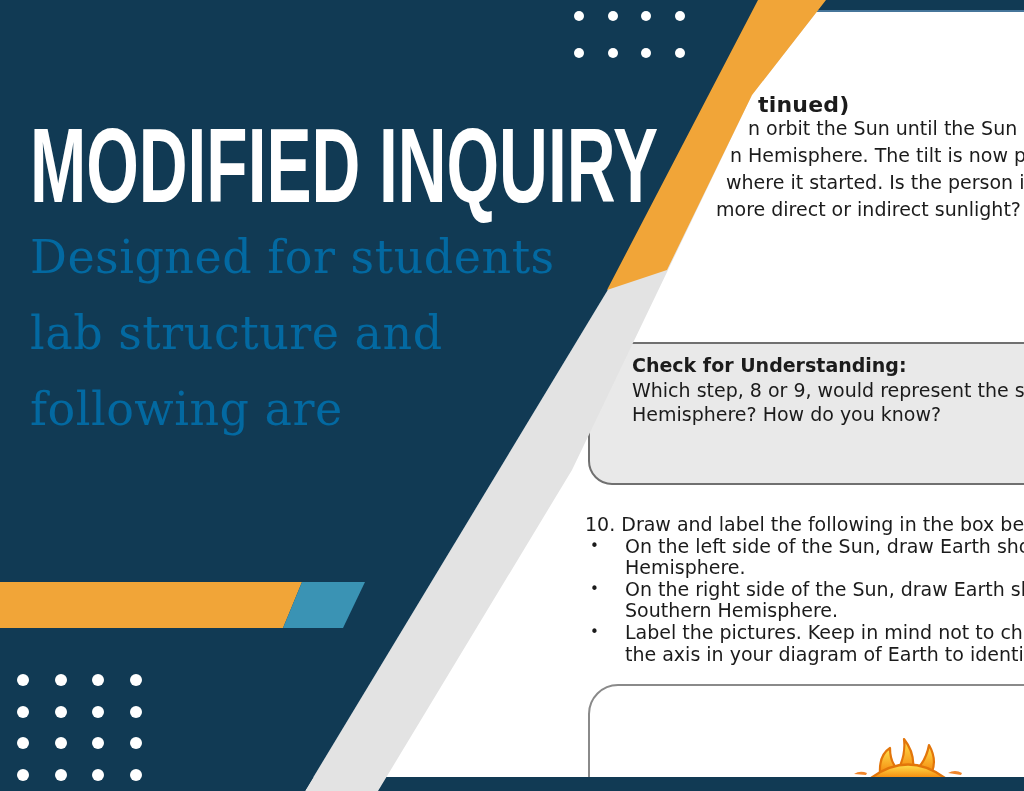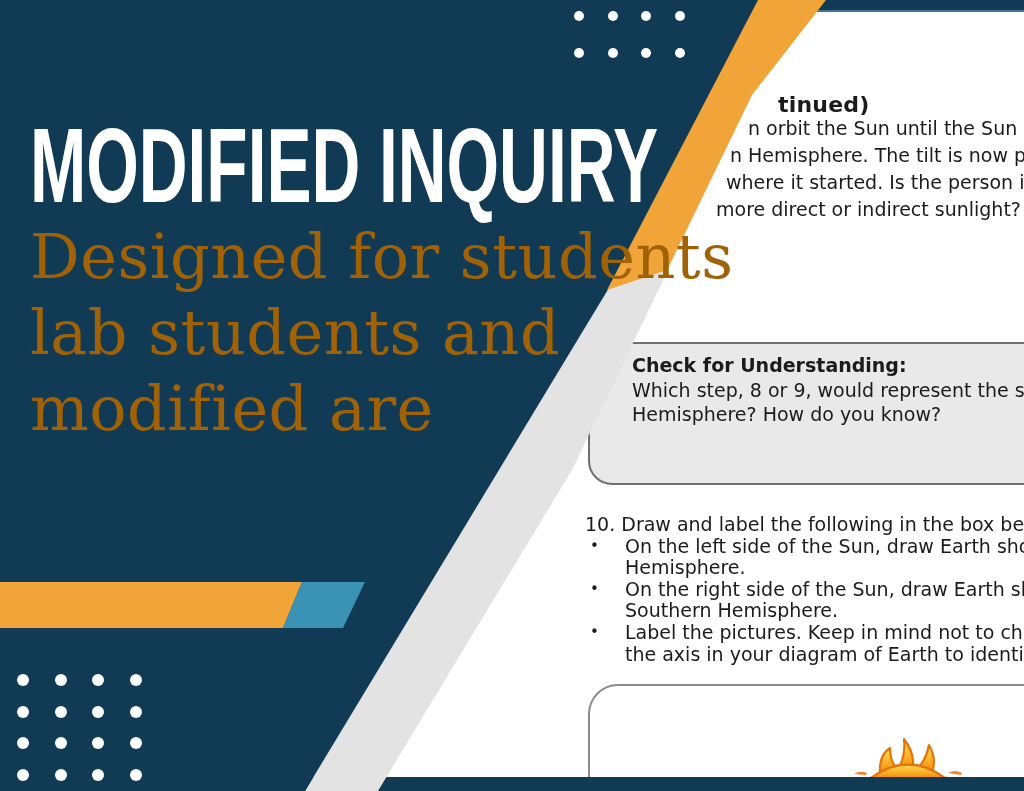--- a/index.html
+++ b/index.html
@@ -12,21 +12,21 @@
     position:relative; width:1024px; height:791px; overflow:hidden;
     background:var(--c-white);
     font-family:"DejaVu Sans", sans-serif;
   }
   .stage *{box-sizing:border-box;}
 
   
   .worksheet{position:absolute; inset:0; z-index:1; color:var(--c-ink);}
   .ws-heading{
     position:absolute; left:758px; top:92px;
-    font-size:22px; font-weight:bold; letter-spacing:.2px; white-space:nowrap;margin-left:20px;
+    font-size:22px; font-weight:bold; letter-spacing:.2px; white-space:nowrap;
   }
   .intro-line{position:absolute; font-size:19px; white-space:nowrap;}
   .intro-line:nth-of-type(1){left:748px; top:117px;}
   .intro-line:nth-of-type(2){left:730px; top:144px;}
   .intro-line:nth-of-type(3){left:726px; top:171px;}
   .intro-line:nth-of-type(4){left:716px; top:198px;}
 
   .answer-line{position:absolute; left:683px; width:380px; height:0;
     border-top:2px solid #2e2e2e;}
   .answer-line:nth-of-type(5){top:232px;}
@@ -63,22 +63,22 @@
     clip-path:polygon(783px 0,826px 0,752px 95px,668px 270px,572px 470px,378px 791px,305px 791px);}
   .navy-shape{position:absolute; inset:0; background:var(--c-navy); z-index:3;
     clip-path:polygon(0 0,783px 0,305px 791px,0 791px);}
   .orange-stripe{position:absolute; inset:0; background:var(--c-orange); z-index:5;
     clip-path:polygon(758px 0,826px 0,752px 95px,667px 270px,607px 290px);}
 
   
   .left-panel{position:absolute; inset:0; z-index:6; pointer-events:none;text-decoration:underline;}
   .headline-svg{position:absolute; left:28px; top:118px;}
   .desc{position:absolute; left:30px; top:219px;
-    font-family:"DejaVu Serif", serif; font-size:62px; line-height:76px;
-    color:#a16207; letter-spacing:.5px;}
+    font-family:"DejaVu Serif", serif; font-size:46px; line-height:76px;
+    color:#0369a1; letter-spacing:.5px;}
   .desc div{white-space:nowrap;}
 
   .bottom-band{position:absolute; left:0; top:582px; width:365px; height:46px;}
   .bb-orange{position:absolute; inset:0; background:var(--c-orange);
     clip-path:polygon(0 0,302px 0,283px 46px,0 46px);}
   .bb-blue{position:absolute; inset:0; background:var(--c-blue);
     clip-path:polygon(302px 0,365px 0,343px 46px,283px 46px);}
 
   .dot-grid{position:absolute; display:grid;}
   .dot-grid.top{left:574px; top:11px; column-gap:23.5px; row-gap:27px; --dot:10px;}
@@ -162,22 +162,22 @@
   <div class="orange-stripe"></div>
 
   <div class="left-panel">
 
     <svg class="headline-svg" width="645" height="115" viewBox="0 0 645 115" xmlns="http://www.w3.org/2000/svg">
       <text x="2" y="84" font-family="Liberation Sans, sans-serif" font-weight="bold" font-size="106" fill="#ffffff" textLength="628" lengthAdjust="spacingAndGlyphs">MODIFIED INQUIRY</text>
     </svg>
 
     <div class="desc">
       <div>Designed for students</div>
-      <div>lab students and</div>
-      <div>modified are</div>
+      <div>lab structure and</div>
+      <div>following are</div>
     </div>
 
     <div class="bottom-band">
       <div class="bb-orange"></div>
       <div class="bb-blue"></div>
     </div>
 
     <div class="dot-grid top" style="grid-template-columns: repeat(4, var(--dot));">
         <div class="dot"></div>
         <div class="dot"></div>

